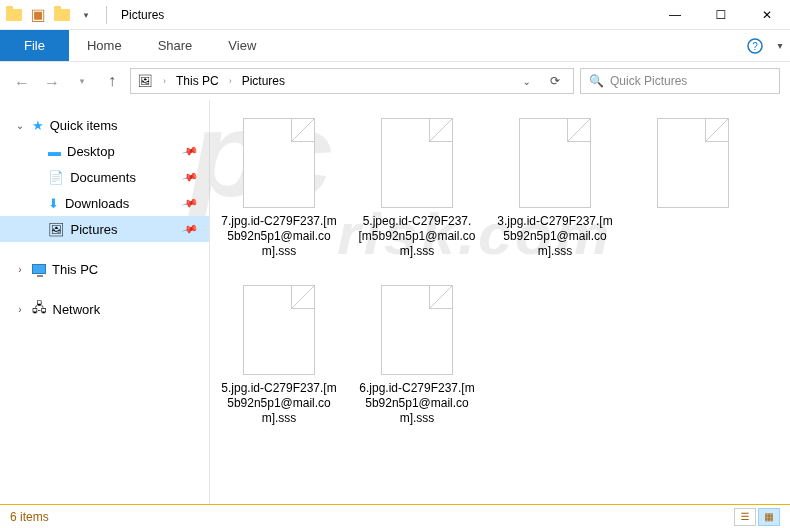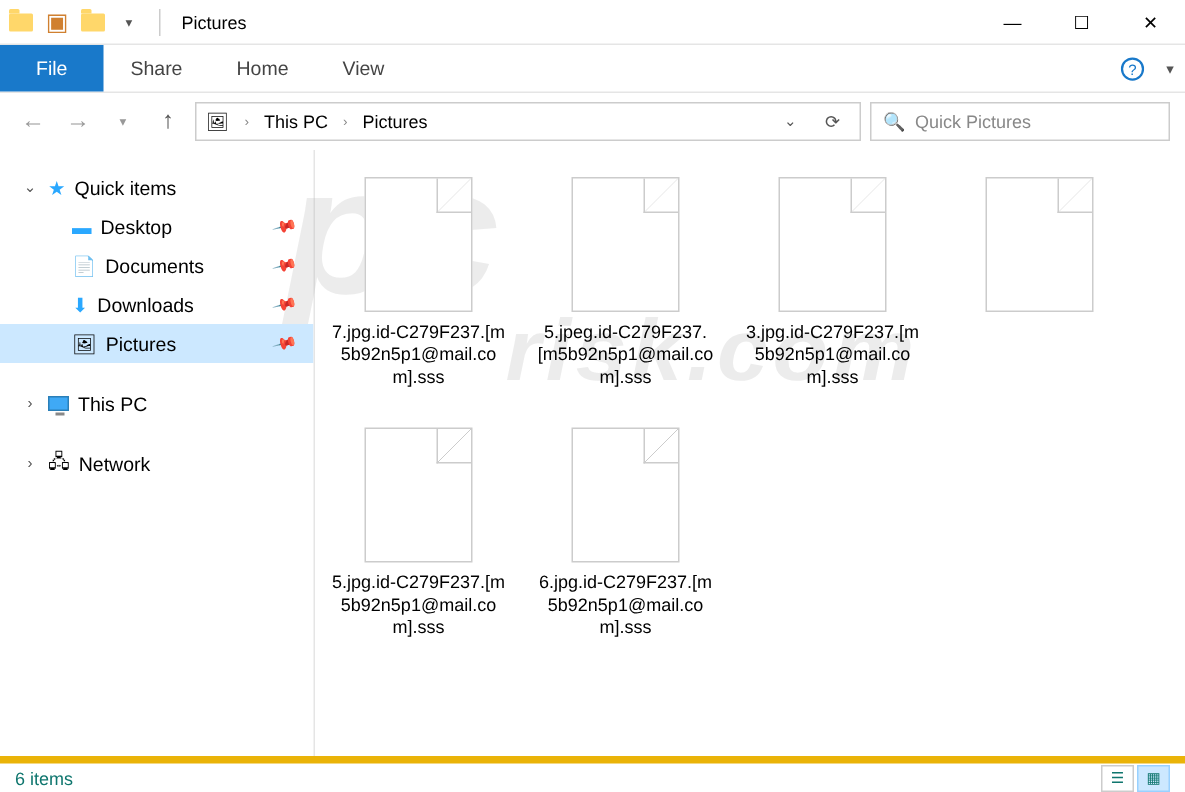--- a/index.html
+++ b/index.html
@@ -43,21 +43,21 @@
 
 
 .content { flex: 1; padding: 18px 10px; position: relative; }
 .filegrid { display: flex; flex-wrap: wrap; gap: 26px 20px; }
 .fileitem { width: 118px; display: flex; flex-direction: column; align-items: center; }
 .fileicon { width: 72px; height: 90px; background: #fff; border: 1px solid #ccc; position: relative; margin-bottom: 6px; }
 .fileicon::before { content: ""; position: absolute; top: 0; right: 0; width: 22px; height: 22px; background: linear-gradient(135deg, transparent 49%, #ccc 50%, #fff 51%); border-left: 1px solid #ccc; border-bottom: 1px solid #ccc; }
 .filelabel { font-size: 12px; text-align: center; line-height: 1.25; word-break: break-all; }
 
 
-.status { position: absolute; bottom: 0; left: 0; right: 0; height: 24px; border-top: 5px solid #eab308; display: flex; align-items: center; padding: 0 10px; font-size: 12px; color: #0f766e; background: #fff; }
+.status { position: absolute; bottom: 0; left: 0; right: 0; height: 24px; border-top: 1px solid #eab308; display: flex; align-items: center; padding: 0 10px; font-size: 12px; color: #a16207; background: #fff; }
 .viewtoggle { margin-left: auto; display: flex; gap: 2px; }
 .vt { width: 22px; height: 18px; border: 1px solid #ccc; display: flex; align-items: center; justify-content: center; font-size: 10px; }
 .vt.active { background: #cce8ff; border-color: #99d1ff; }
 
 
 .watermark { position: absolute; top: 100px; left: 200px; font-size: 120px; font-weight: 700; color: rgba(180,180,180,0.25); font-style: italic; pointer-events: none; transform: scaleX(1.05); letter-spacing: -4px; z-index: 0; line-height: .9; }
 .watermark .risk { font-size: 58px; display: block; letter-spacing: 3px; margin-left: 140px; }
 
 
 .star { color: #2aa8ff; }
@@ -89,22 +89,22 @@
   <div class="title">Pictures</div>
   <div class="winbtns">
     <div class="winbtn">—</div>
     <div class="winbtn">☐</div>
     <div class="winbtn">✕</div>
   </div>
 </div>
 
 <div class="ribbon">
   <div class="file-tab">File</div>
+  <div class="rtab">Home</div>
   <div class="rtab">Share</div>
-  <div class="rtab">Home</div>
   <div class="rtab">View</div>
   <div class="help">
     <svg width="16" height="16">
         <circle cx="8" cy="8" r="7" fill="none" stroke="#1979ca" stroke-width="1.5"></circle>
         <text x="8" y="12" text-anchor="middle" font-size="10" fill="#1979ca">?</text>
       </svg>
   </div>
   <div style="width:20px;display:flex;align-items:center;justify-content:center;color:#555;font-size:10px">▾</div>
 </div>
 

